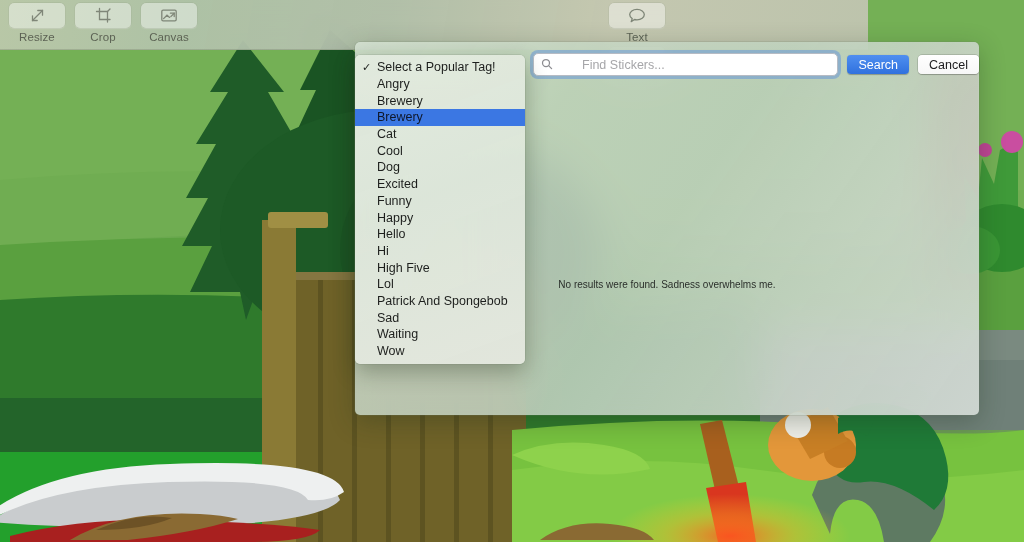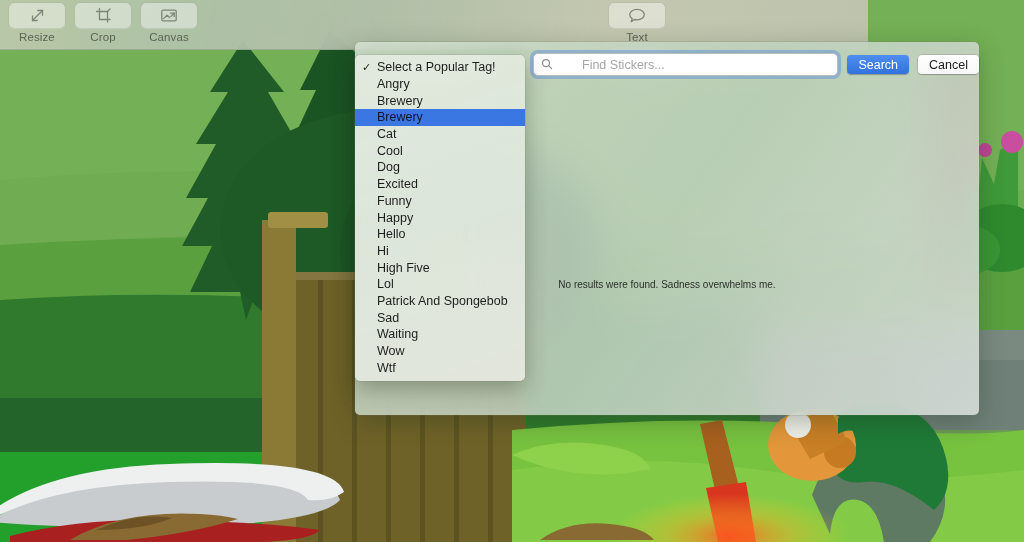--- a/index.html
+++ b/index.html
@@ -450,18 +450,15 @@
       </div>
       <div class="menu-item">
         <span>Sad</span>
       </div>
       <div class="menu-item">
         <span>Waiting</span>
       </div>
       <div class="menu-item">
         <span>Wow</span>
       </div>
-      <div class="menu-item">
-        <span>Wtf</span>
-      </div>
     </div>
 
 </div>
 
 </body></html>

